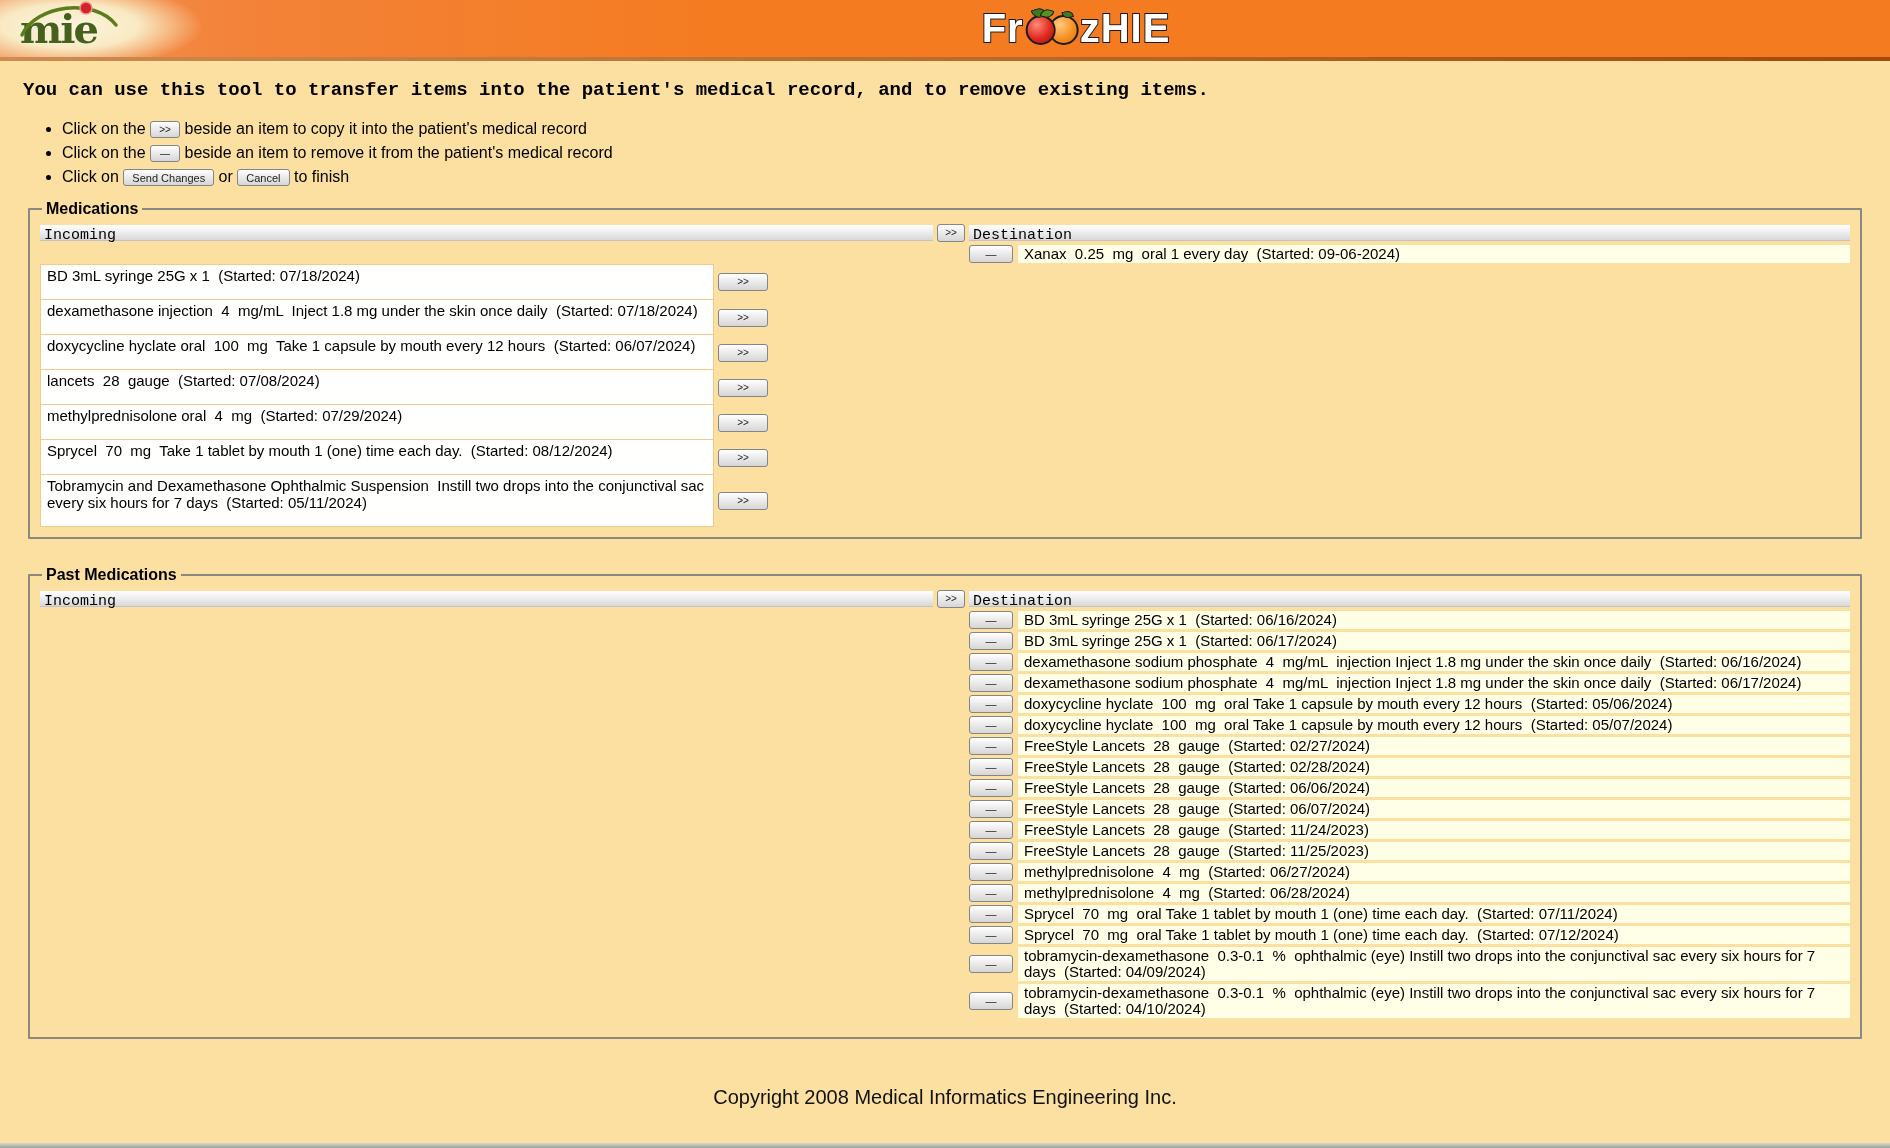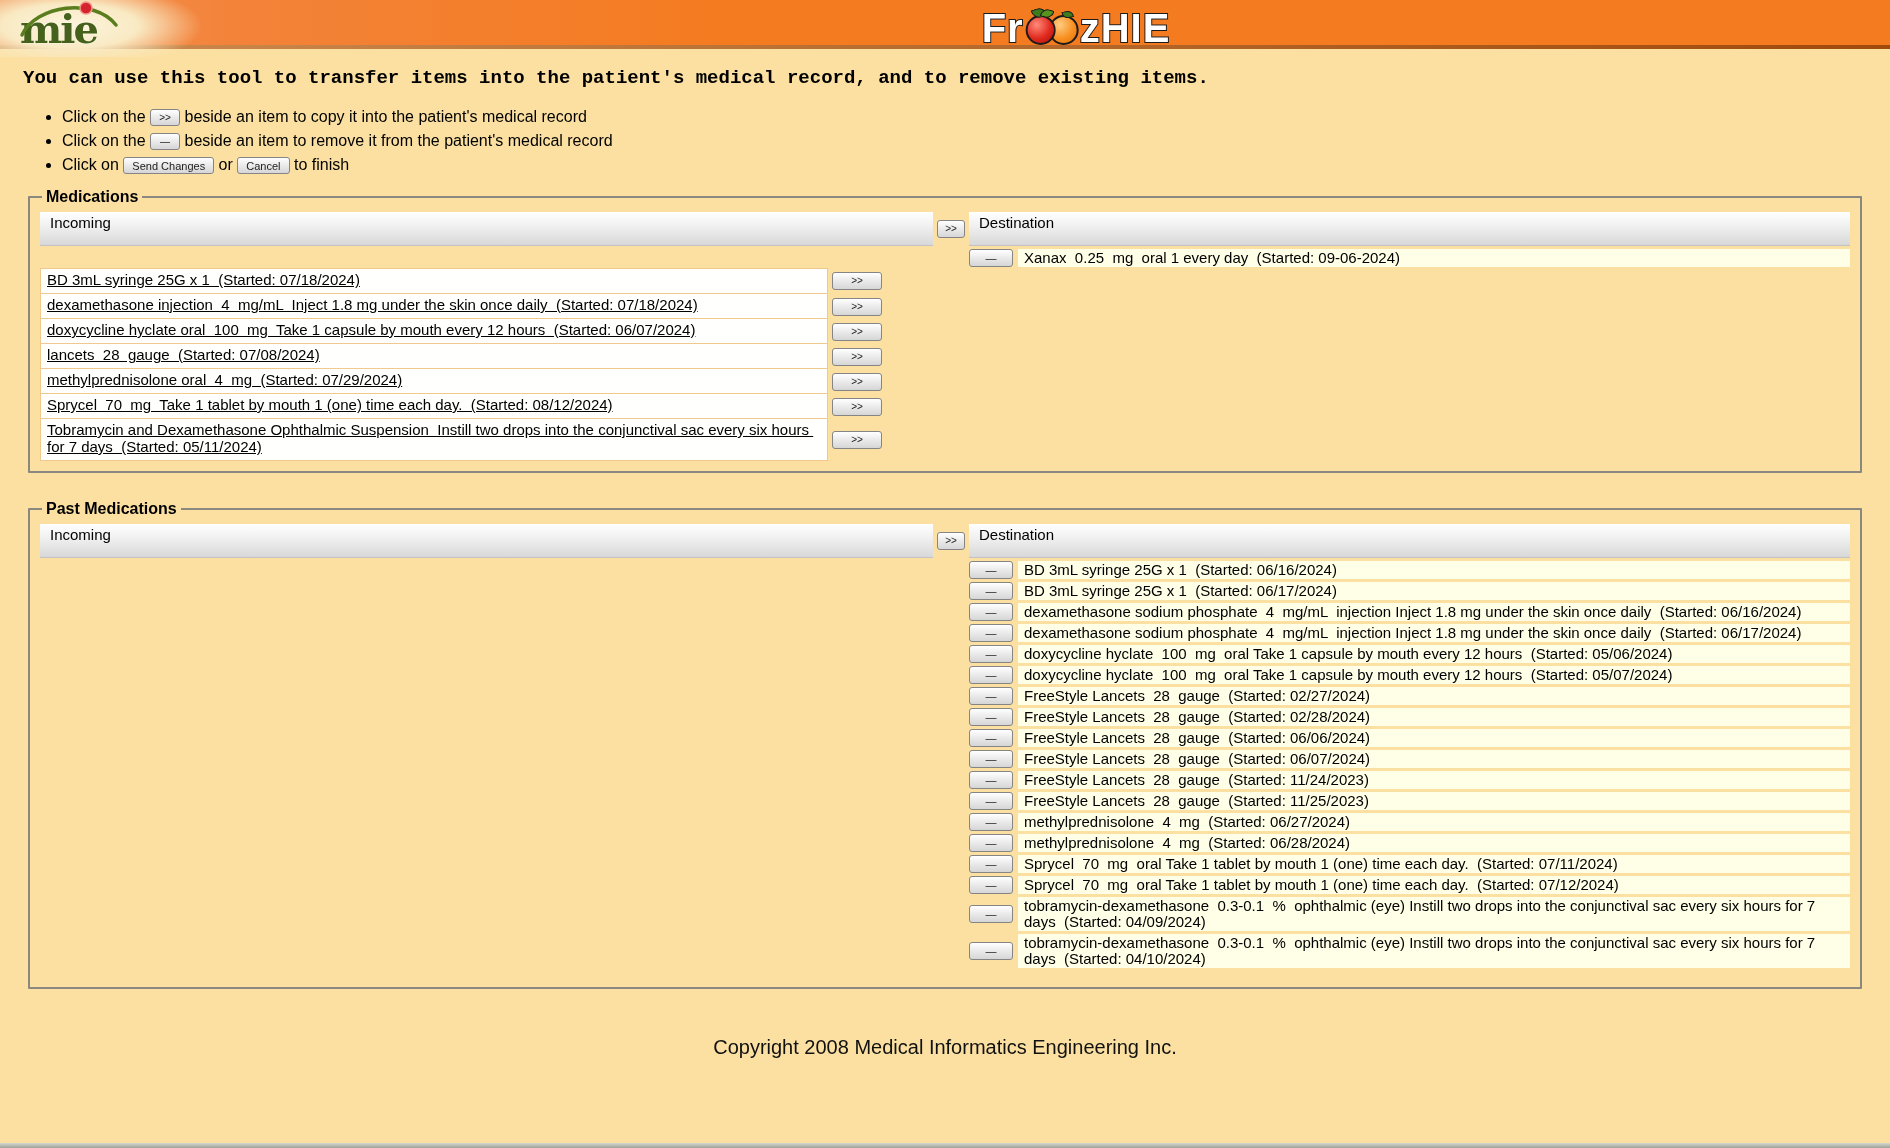--- a/index.html
+++ b/index.html
@@ -5,21 +5,21 @@
   * { box-sizing: border-box; margin: 0; padding: 0; }
   html,body { background: #FBE0A2; }
   body { font-family: "Liberation Sans", sans-serif; color: #000; }
   #page {
     position: relative; width: 1890px; height: 1148px; overflow: hidden;
     background: #FBE0A2;
   }
 
   
   .header {
-    position: relative; height: 45px;
+    position: relative; height: 57px;
     background: linear-gradient(to right, #F2975C 0%, #F3833A 12%, #F47B20 38%, #F47B20 100%);
   }
   .header::before {
     content: ""; position: absolute; left: 0; top: 0; width: 340px; height: 57px;
     background: radial-gradient(ellipse 170px 55px at 70px 26px,
                 #FCF4DD 0%, #F9EAC4 40%, rgba(249,234,196,0) 78%);
   }
   .header-rule {
     height: 4px;
     background: linear-gradient(to right, #D murk 0, #CE8C50, #A04A0C);
@@ -103,34 +103,34 @@
     border: 2px solid #8B897F; border-radius: 1px;
   }
   fieldset.past { margin-top: 27px; padding-bottom: 16px; }
   legend { font-weight: bold; font-size: 16px; padding: 0 4px; margin-left: 2px; }
 
   .section-head { display: flex; align-items: center; margin-top: 6px; }
   .col-left-w { width: 893px; flex: none; }
   .mid-gap { width: 36px; flex: none; display: flex; justify-content: center; align-items: center; }
   .col-right-w { flex: 1; }
   .list-header {
-    height: 34px; padding: 2px 10px 0; font-size: 15px; color: #000;
+    height: 16px; padding: 2px 4px 0; font-size: 15px; color: #000;
     background: linear-gradient(#ffffff, #f1f1f1 40%, #d8d8d8);
     border-bottom: 1px solid #c2c2c2;
+    font-family: Liberation Mono, monospace;
   }
 
   .section-body { display: flex; align-items: flex-start; }
   .in-spacer { height: 22px; }
   .in-row { display: flex; align-items: center; }
   .in-cell {
-    width: 788px; background: #FFFFFD;
+    width: 674px; background: #FFFFFD;
     border: 1px solid #EFC98D; border-top: none;
-    padding: 2px 6px 5px; font-size: 15px; line-height: 17px;
+    padding: 2px 6px 15px; font-size: 15px; line-height: 17px;
     white-space: pre-wrap;
-    text-decoration: underline;
   }
   .in-row:first-of-type .in-cell { border-top: 1px solid #EFC98D; }
 
   .dest-list { margin-top: 3px; }
   .dest-row { display: flex; align-items: center; margin-bottom: 3px; }
   .dest-cell {
     flex: 1; margin-left: 5px; background: #FFFEE6; min-height: 18px;
     padding: 1px 6px; font-size: 15px; line-height: 16px;
     white-space: pre-wrap;
   }

